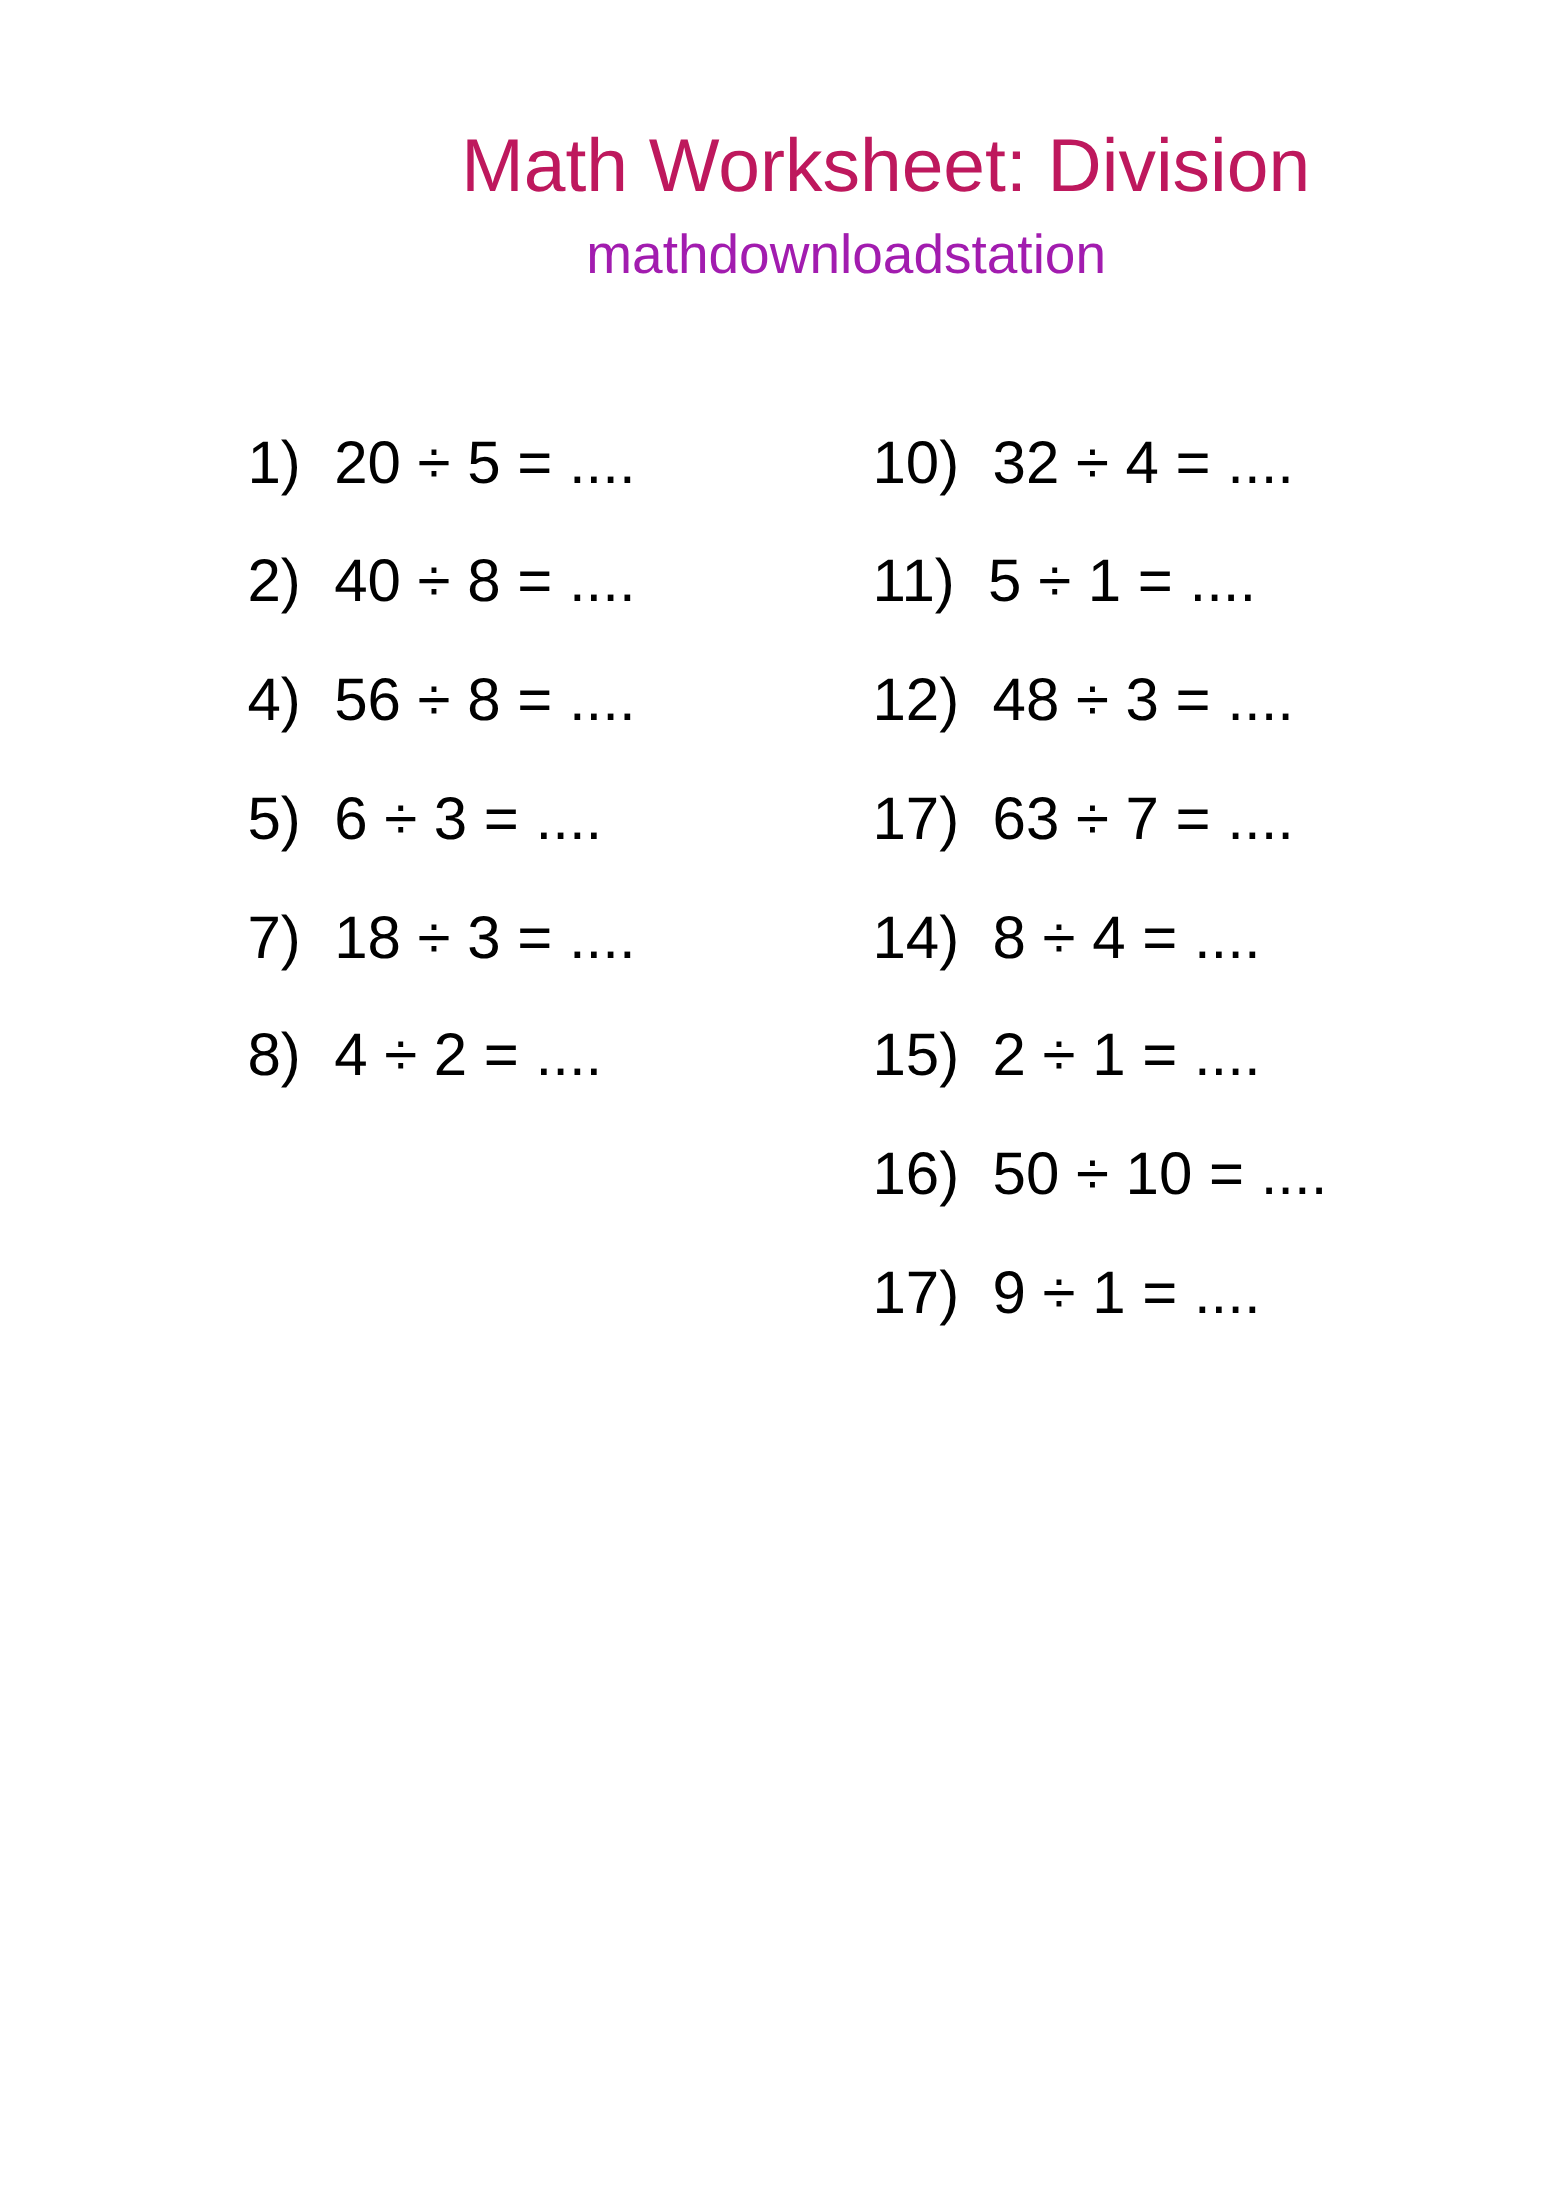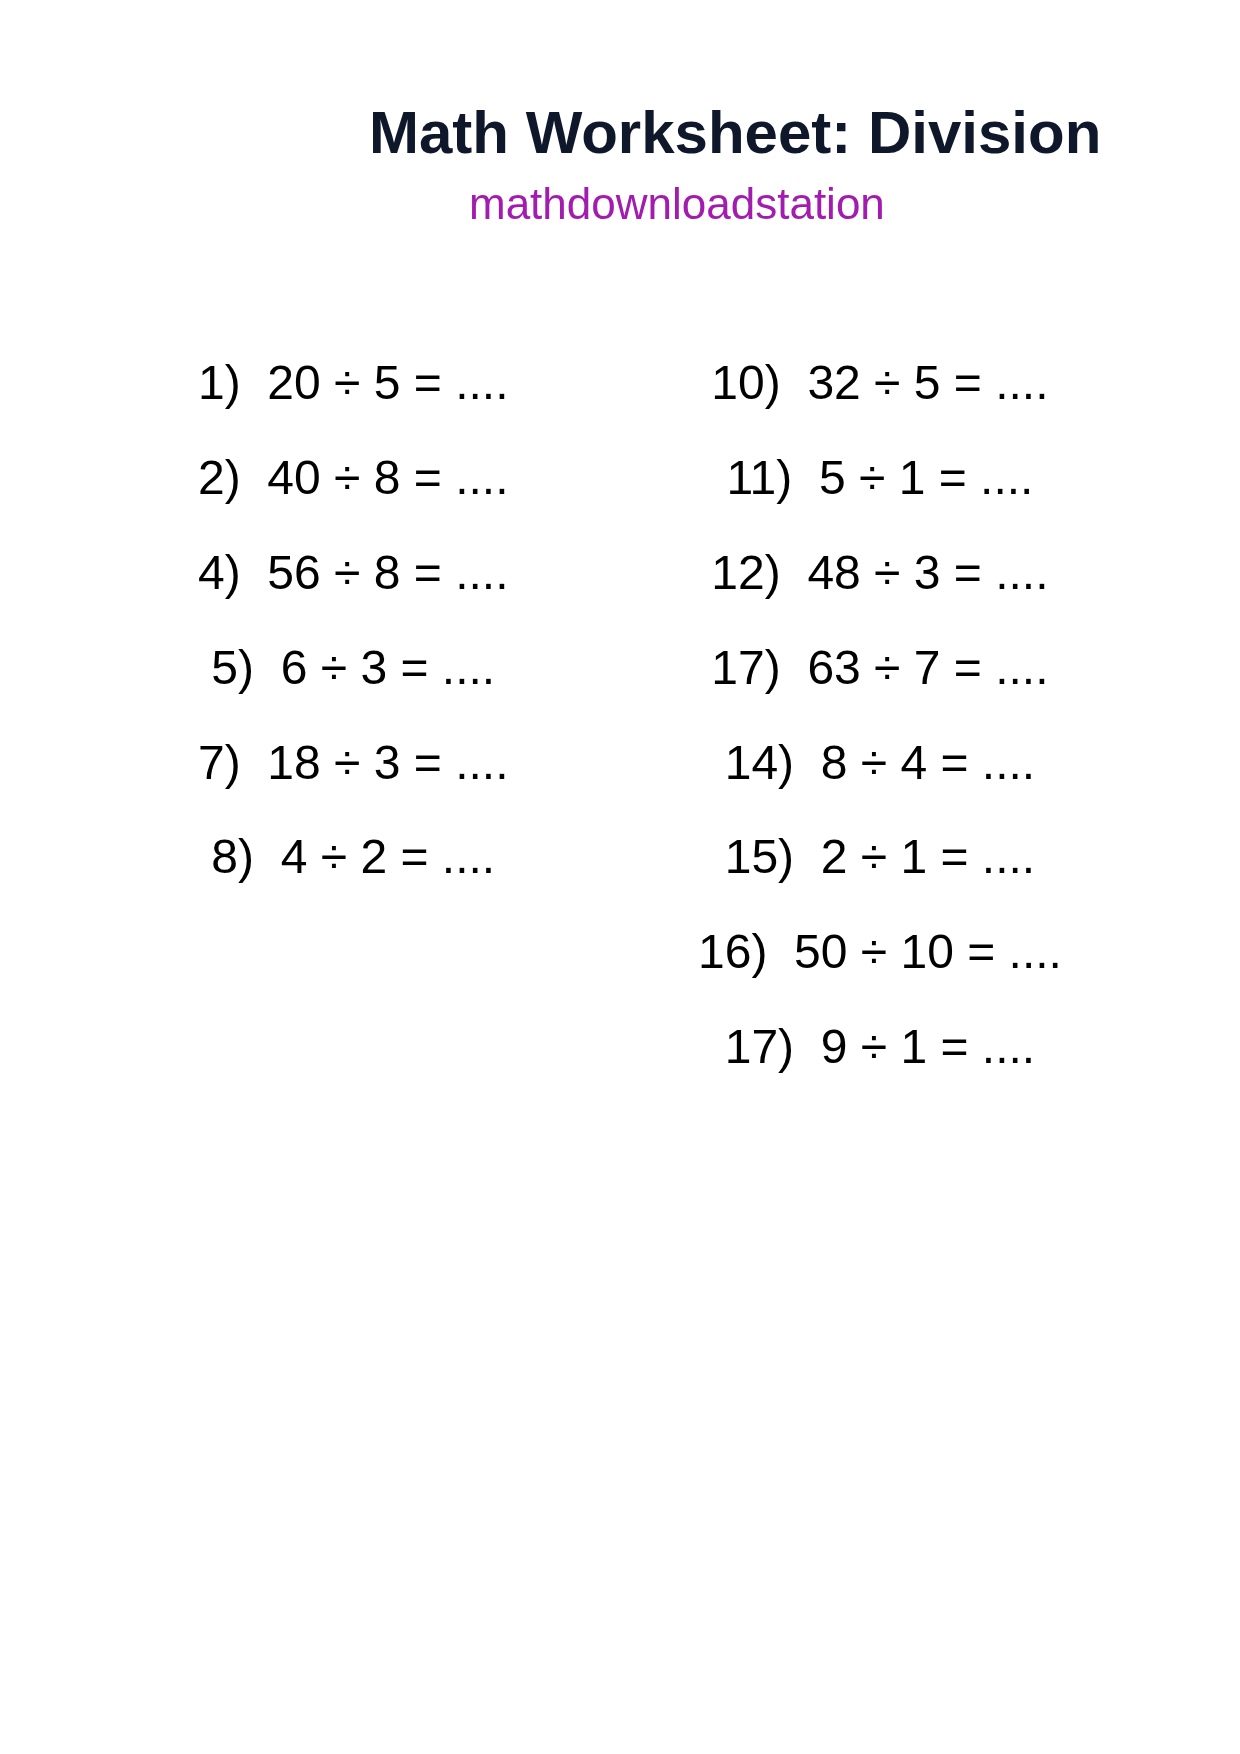--- a/index.html
+++ b/index.html
@@ -15,37 +15,36 @@
       font-family: "Liberation Sans", sans-serif;
       color: #000000;
     }
     .title {
       position: absolute;
       left: 369px;
       top: 95px;
       font-size: 60px;
       line-height: 76px;
       white-space: pre;
-      color: #0f172a;
+      color: #be185d;
       margin: 0;
-      font-weight: bold;
+      font-weight: normal;
     }
     .subtitle {
       position: absolute;
       left: 469px;
       top: 176px;
       font-size: 44px;
       line-height: 56px;
       white-space: pre;
       color: #a21caf;
     }
     .column {
       position: absolute;
-      top: 336px;
-      text-align: center;
+      top: 324px;
     }
     .col-left { left: 198px; }
     .col-right { left: 698px; }
     .problem {
       font-size: 48px;
       line-height: 94.9px;
       height: 94.9px;
       white-space: pre;
       color: #000000;
     }
@@ -60,21 +59,21 @@
   <div class="column col-left">
     <div class="problem">1)  20 ÷ 5 = ....</div>
     <div class="problem">2)  40 ÷ 8 = ....</div>
     <div class="problem">4)  56 ÷ 8 = ....</div>
     <div class="problem">5)  6 ÷ 3 = ....</div>
     <div class="problem">7)  18 ÷ 3 = ....</div>
     <div class="problem">8)  4 ÷ 2 = ....</div>
   </div>
 
   <div class="column col-right">
-    <div class="problem">10)  32 ÷ 5 = ....</div>
+    <div class="problem">10)  32 ÷ 4 = ....</div>
     <div class="problem">11)  5 ÷ 1 = ....</div>
     <div class="problem">12)  48 ÷ 3 = ....</div>
     <div class="problem">17)  63 ÷ 7 = ....</div>
     <div class="problem">14)  8 ÷ 4 = ....</div>
     <div class="problem">15)  2 ÷ 1 = ....</div>
     <div class="problem">16)  50 ÷ 10 = ....</div>
     <div class="problem">17)  9 ÷ 1 = ....</div>
   </div>
 </div>
 

